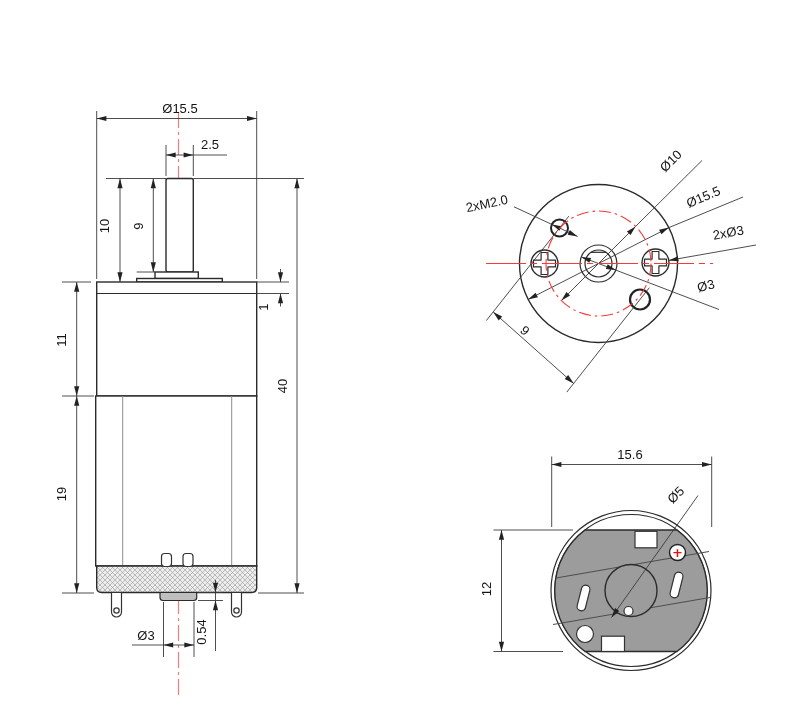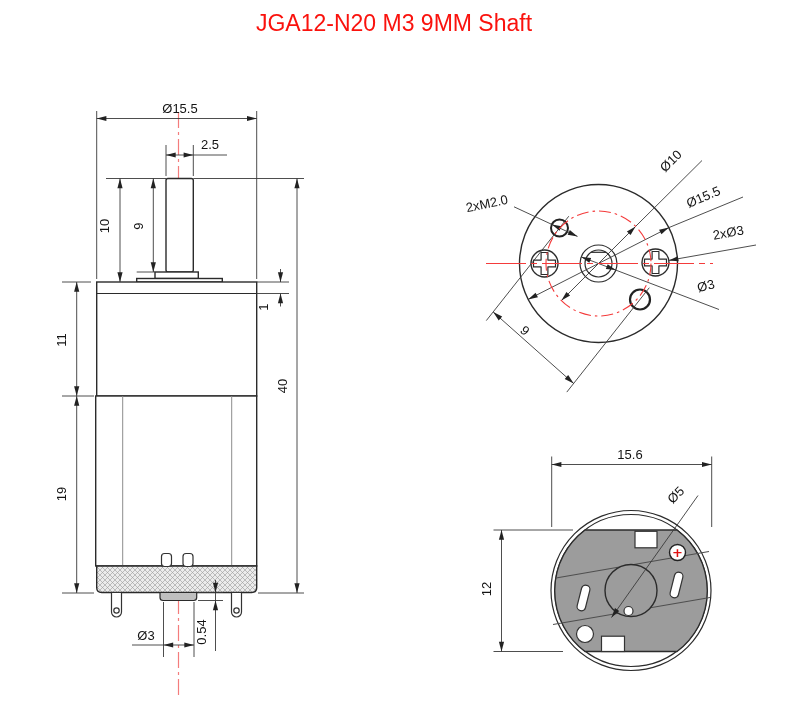--- a/index.html
+++ b/index.html
@@ -17,21 +17,20 @@
   .red { fill:none;    stroke:#f43b3b; stroke-width:1.1; }
   .gray{ fill:#9c9c9c; stroke:#2b2b2b; stroke-width:1.4; }
   .wht { fill:#ffffff; stroke:#333333; stroke-width:1.2; }
   text.dimt { font:13px "Liberation Sans", sans-serif; fill:#141414; }
   text.plus { font:700 13px "DejaVu Sans", sans-serif; fill:#e01212; }
 </style>
 </head>
 <body>
 
 <div id="stage">
-  <div class="title">JGA12-N20 M3 9MM Shaft</div>
 
   <svg id="drawing" width="788" height="709" viewBox="0 0 788 709">
     <defs>
       <pattern id="hatch" width="5" height="5" patternUnits="userSpaceOnUse">
         <rect width="5" height="5" fill="#ececec"></rect>
         <path d="M0,5 L5,0 M0,0 L5,5" stroke="#9a9a9a" stroke-width="0.6"></path>
       </pattern>
       <marker id="arw" markerUnits="userSpaceOnUse" markerWidth="11" markerHeight="8" refX="10.2" refY="4" orient="auto-start-reverse">
         <path d="M0.5,1.4 L10.2,4 L0.5,6.6 Z" fill="#222"></path>
       </marker>

